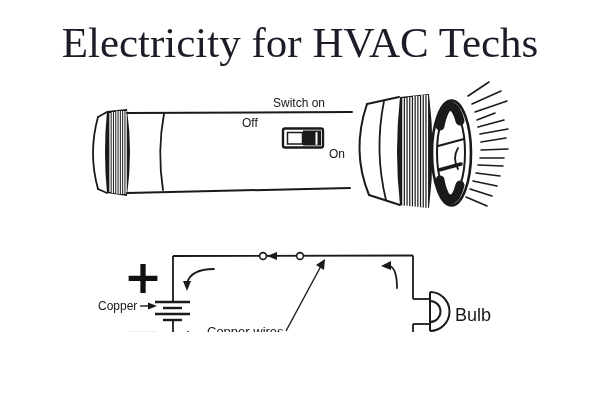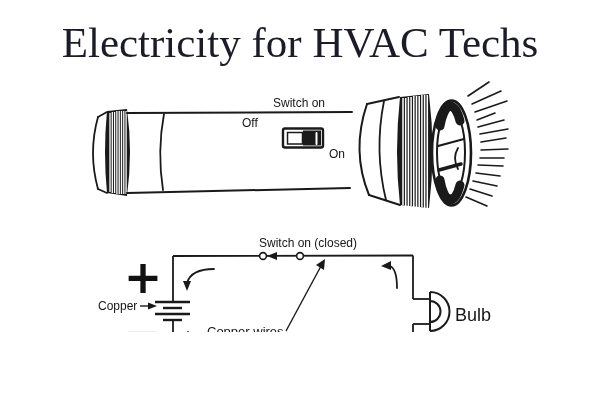--- a/index.html
+++ b/index.html
@@ -183,21 +183,20 @@
         <line x1="286" y1="333" x2="350" y2="366"></line>
         <polygon points="358,370 347,370 351,361" fill="#1a1a1a" stroke="none"></polygon>
       </g>
     </g>
   </svg>
 
   <div class="lbl lbl-switch-on">Switch on</div>
   <div class="lbl lbl-off">Off</div>
   <div class="lbl lbl-on">On</div>
 
-  <div class="lbl lbl-switch-closed">Switch on (closed)</div>
   <div class="lbl lbl-battery">Copper</div>
   <div class="lbl lbl-copper">Copper wires</div>
   <div class="lbl lbl-bulb">Bulb</div>
 
   <div class="sign sign-plus">+</div>
   <div class="sign sign-minus">−</div>
 
 </div>
 
 </body></html>

